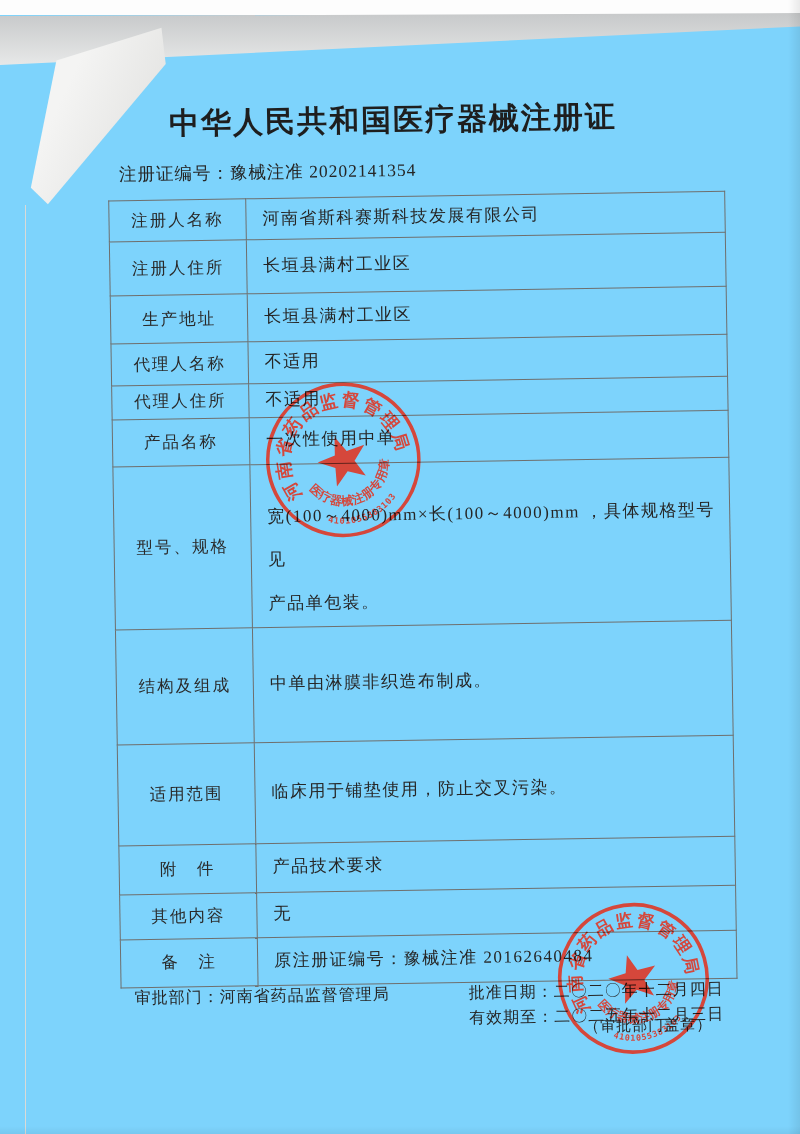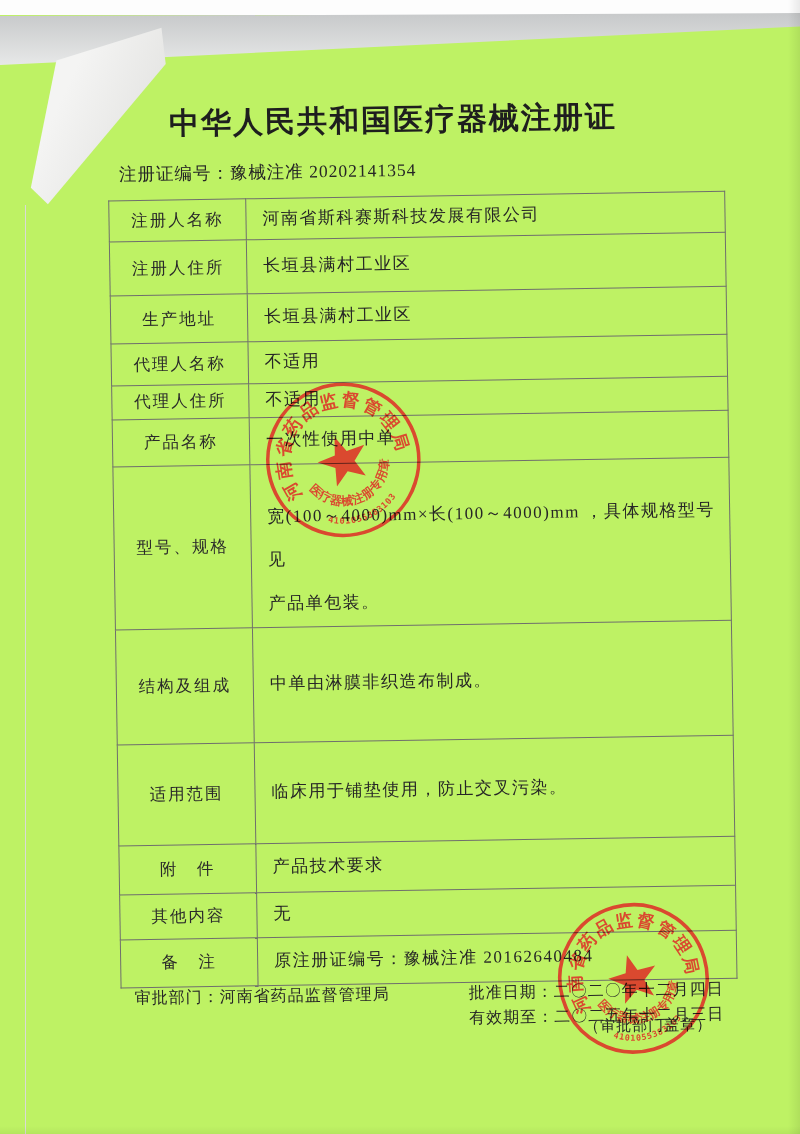--- a/index.html
+++ b/index.html
@@ -1,18 +1,18 @@
 <!DOCTYPE html>
 <html><head>
 <meta charset="utf-8">
 <style>
   html,body{margin:0;padding:0;background:#ffffff;}
   .scan{
     position:relative;width:800px;height:1134px;overflow:hidden;
-    background:#bef264;
+    background:#7dd3fc;
     font-family:"Liberation Serif","DejaVu Serif",serif;
     color:#262626;
   }
   
   .band-white{position:absolute;top:0;left:0;width:100%;height:15px;background:#fdfdfd;}
   .band-gray{position:absolute;top:13px;left:0;width:100%;height:52px;
     background:linear-gradient(to bottom,#c7c9ca,#e7e8e8);
     clip-path:polygon(0 6%,100% 0,100% 26%,0 100%);}
   .page-curl{position:absolute;top:24px;left:28px;width:142px;height:182px;
     background:linear-gradient(115deg,#f4f4f3 30%,#dcdcda);

